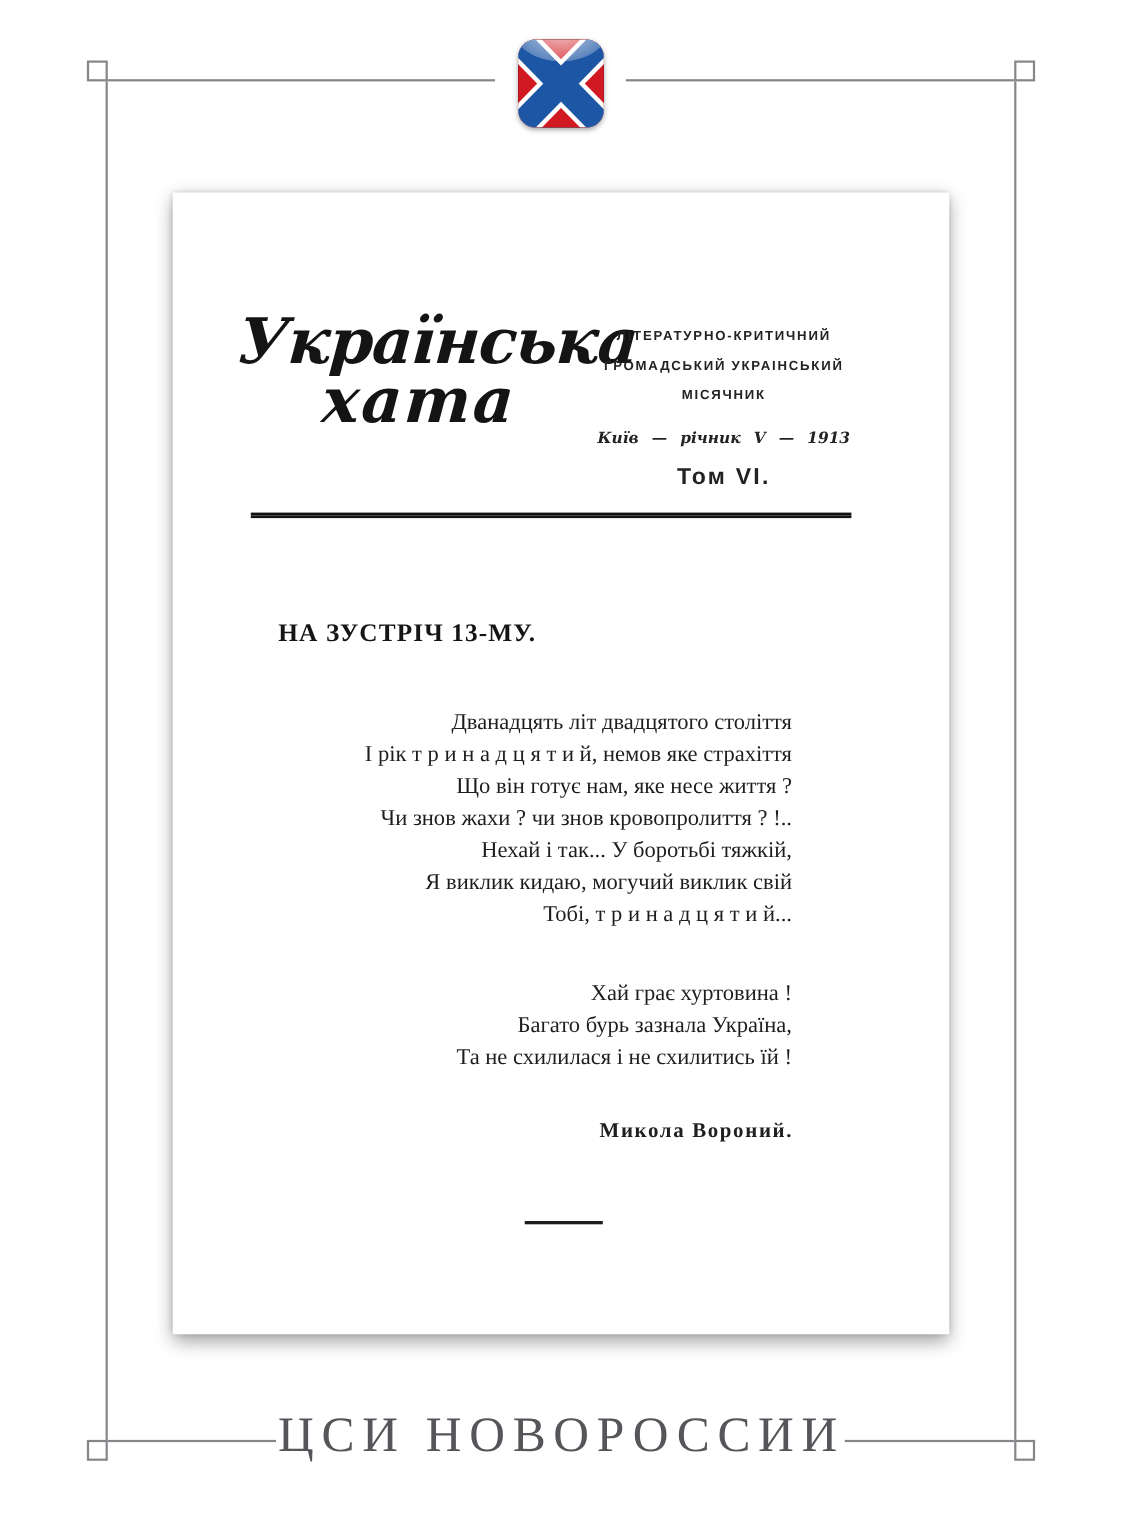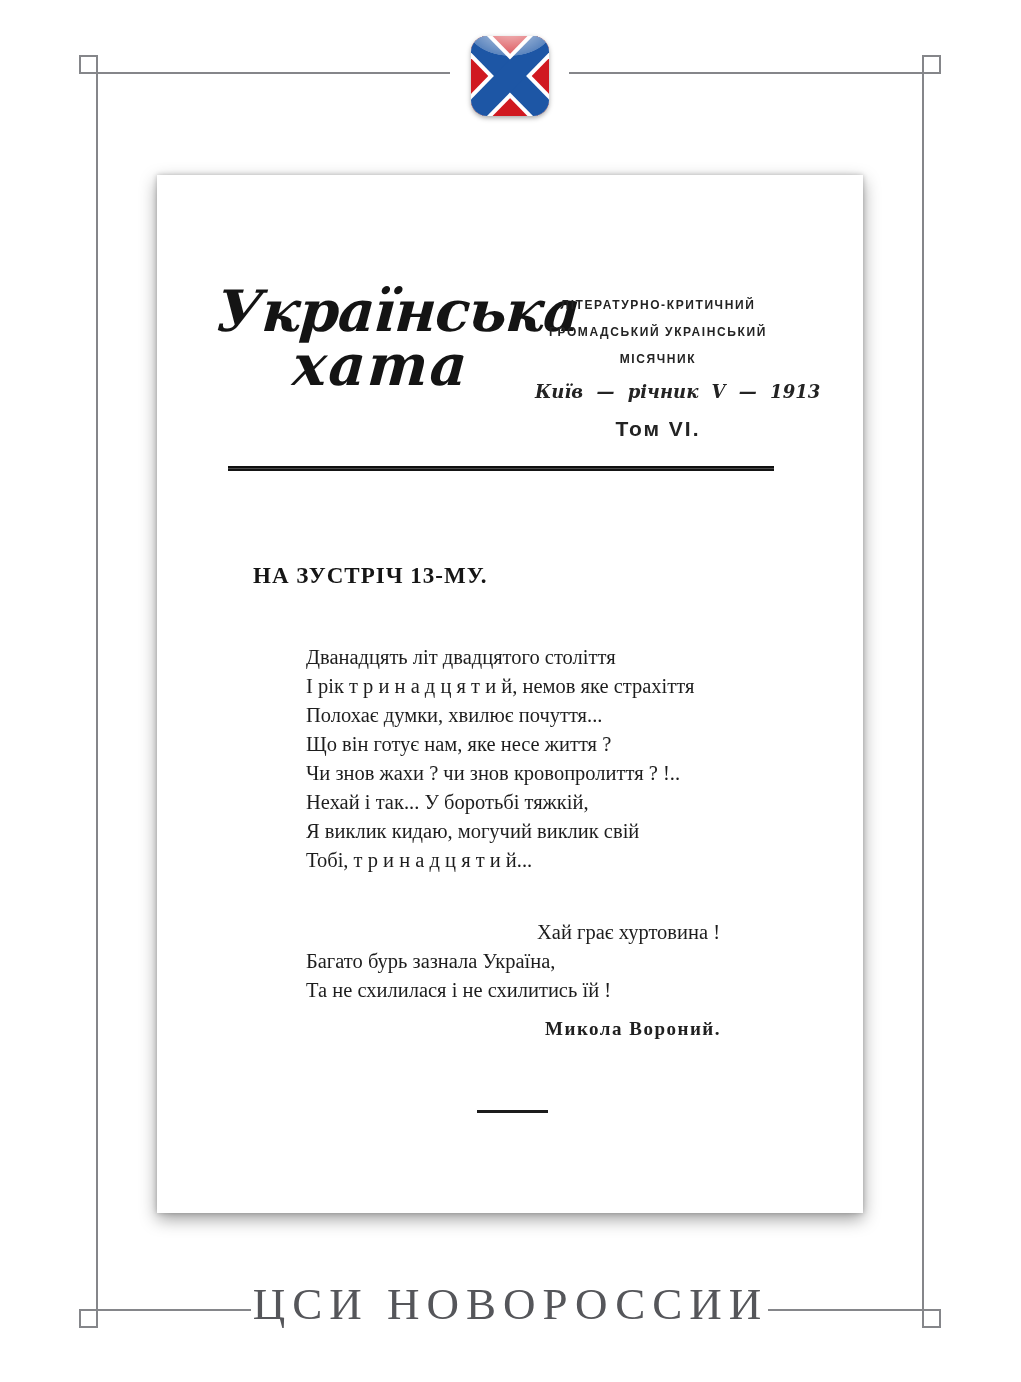--- a/index.html
+++ b/index.html
@@ -26,30 +26,30 @@
   .scan-page{position:absolute;left:157px;top:175px;width:706px;height:1038px;background:#ffffff;
         box-shadow:0 6px 16px rgba(0,0,0,.38), 0 0 5px rgba(0,0,0,.22);}
   .masthead-title{position:absolute;left:58px;top:104px;width:336px;text-align:center;
         font-family:"DejaVu Serif",serif;font-style:italic;font-weight:bold;color:#141414;
         transform:skewX(-4deg);}
   .masthead-title .l1{font-size:57px;line-height:64px;letter-spacing:-1px;}
   .masthead-title .l2{font-size:57px;line-height:60px;margin-top:-8px;letter-spacing:2px;}
   .mast-right{position:absolute;left:378px;top:117px;width:246px;text-align:center;color:#232323;}
   .sub-line{font-family:"Liberation Sans",sans-serif;font-weight:bold;font-size:12px;
         line-height:27px;letter-spacing:1.6px;white-space:nowrap;}
-  .issue-line{margin-top:8px;font-family:"DejaVu Serif",serif;font-style:italic;font-weight:bold;
-        font-size:18px;word-spacing:7px;white-space:nowrap;}
+  .issue-line{margin-top:18px;font-family:"DejaVu Serif",serif;font-style:italic;font-weight:bold;
+        font-size:14px;word-spacing:7px;white-space:nowrap;}
   .volume-label{margin-top:15px;font-family:"Liberation Sans",sans-serif;font-weight:bold;
         font-size:21px;letter-spacing:2px;}
   .masthead-rule{position:absolute;left:71px;top:291px;width:546px;height:5px;
         background:linear-gradient(#101010 0 2px,#4a4a4a 2px 3px,#151515 3px 5px);}
   .article-heading{position:absolute;left:96px;top:388px;font-weight:bold;font-size:23px;
         letter-spacing:1px;color:#151515;white-space:nowrap;}
   .poem{position:absolute;left:149px;top:468px;color:#1d1d1d;}
-  .poem-line{font-size:20.5px;line-height:29px;white-space:nowrap;}
+  .poem-line{font-size:20.5px;line-height:29px;white-space:nowrap;text-align:right;}
   .poem-line.shift{padding-left:231px;margin-top:43px;}
   .author-signature{position:absolute;left:388px;top:843px;font-weight:bold;font-size:19px;
         letter-spacing:1.5px;color:#202020;white-space:nowrap;}
   .end-dash{position:absolute;left:320px;top:935px;width:71px;height:3px;background:#1c1c1c;}
 
   
   .footer-brand{position:absolute;left:0;top:1278px;width:1021px;text-align:center;
         font-family:"Liberation Serif",serif;font-weight:normal;font-size:45px;letter-spacing:7px;
         color:#55565a;white-space:nowrap;}
 </style>
@@ -97,21 +97,20 @@
       <div class="volume-label">Том VI.</div>
     </div>
 
     <div class="masthead-rule"></div>
 
     <div class="article-heading">НА ЗУСТРІЧ 13-МУ.</div>
 
     <div class="poem">
       <div class="poem-line">Дванадцять літ двадцятого століття</div>
       <div class="poem-line">І рік т р и н а д ц я т и й, немов яке страхіття</div>
-      <div class="poem-line">Полохає думки, хвилює почуття...</div>
       <div class="poem-line">Що він готує нам, яке несе життя ?</div>
       <div class="poem-line">Чи знов жахи ? чи знов кровопролиття ? !..</div>
       <div class="poem-line">Нехай і так... У боротьбі тяжкій,</div>
       <div class="poem-line">Я виклик кидаю, могучий виклик свій</div>
       <div class="poem-line">Тобі, т р и н а д ц я т и й...</div>
       <div class="poem-line shift">Хай грає хуртовина !</div>
       <div class="poem-line">Багато бурь зазнала Україна,</div>
       <div class="poem-line">Та не схилилася і не схилитись їй !</div>
     </div>
 

